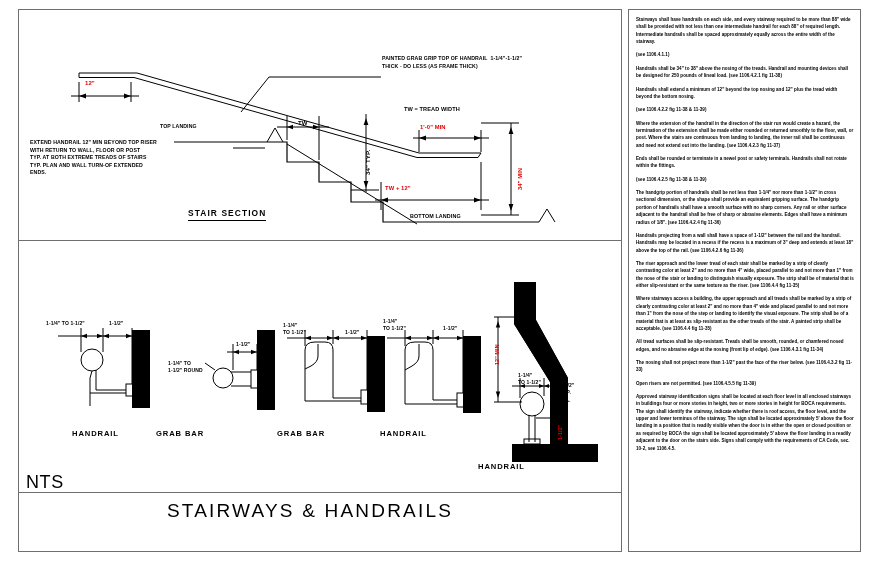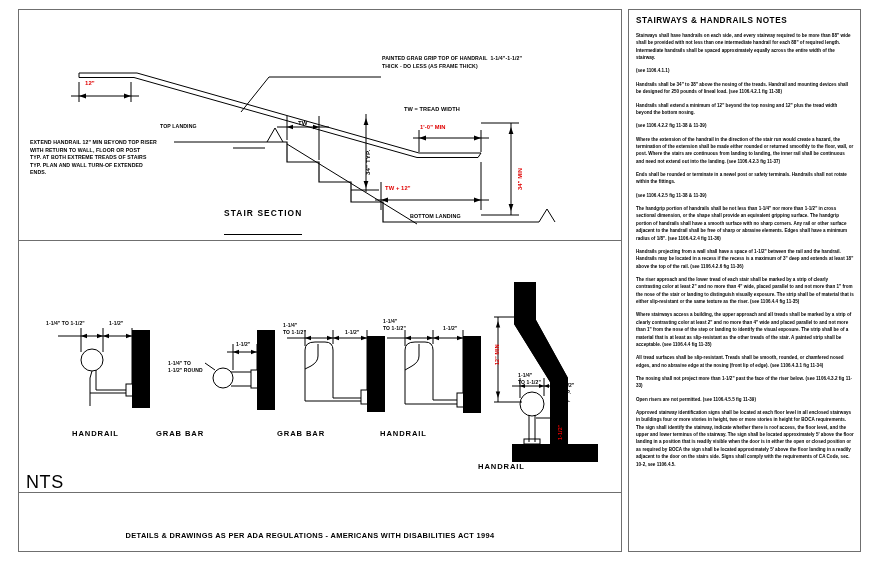--- a/index.html
+++ b/index.html
@@ -32,21 +32,21 @@
   
   .svgbox{position:absolute;}
   svg{display:block;overflow:visible;}
 
   
   .lbl{position:absolute;font-size:5.2px;font-weight:bold;letter-spacing:.1px;
        line-height:1.45;color:#000;white-space:pre;}
   .lbl.red{color:#e00000;}
   .lbl.rot90{transform-origin:left top;transform:rotate(-90deg);}
   .caption{position:absolute;font-size:8.4px;font-weight:bold;letter-spacing:1.1px;}
-  .caption.u{border-bottom:1px solid #000;padding-bottom:16px;margin-left:36px;}
+  .caption.u{border-bottom:1px solid #000;padding-bottom:2px;}
 
   
   #notes-inner{position:absolute;left:636px;top:16px;width:218px;height:529px;
                overflow:hidden;}
   #notes-title{font-size:8.2px;font-weight:bold;letter-spacing:.55px;margin:0 0 7px 0;}
   .note-p{font-size:4.55px;font-weight:bold;line-height:1.62;margin:0 0 6px 0;
           text-align:left;letter-spacing:.02px;}
 </style>
 </head>
 <body>
@@ -306,25 +306,24 @@
 TO 1-1/2"</span>
   <span class="lbl" style="left:560px;top:382px;font-size:5px;">1-1/2"
 TYP.
 DIA.</span>
   <span class="lbl red rot90" style="left:557px;top:440px;font-size:5.4px;">1-1/2"</span>
   <span class="caption" style="left:478px;top:462px;font-size:7.6px;letter-spacing:.9px;">HANDRAIL</span>
 
   <div id="nts-band"></div>
   <div id="titleblock"></div>
   <div id="nts-label">NTS</div>
-  <div id="title-sub">DETAILS &amp; DRAWINGS AS PER ADA REGULATIONS - AMERICANS WITH DISABILITIES ACT 1994</div>
+  <div id="title-main">STAIRWAYS &amp; HANDRAILS</div>
 
   <div class="frame" id="notes-frame"></div>
   <div id="notes-inner">
-    <div id="notes-title">STAIRWAYS &amp; HANDRAILS NOTES</div>
     <div id="notes-body">
         <div class="note-p">Stairways shall have handrails on each side, and every stairway required to be more than 88" wide shall be provided with not less than one intermediate handrail for each 88" of required length. Intermediate handrails shall be spaced approximately equally across the entire width of the stairway.</div>
         <div class="note-p">(see 1106.4.1.1)</div>
         <div class="note-p">Handrails shall be 34" to 38" above the nosing of the treads. Handrail and mounting devices shall be designed for 250 pounds of lineal load. (see 1106.4.2.1 fig 11-38)</div>
         <div class="note-p">Handrails shall extend a minimum of 12" beyond the top nosing and 12" plus the tread width beyond the bottom nosing.</div>
         <div class="note-p">(see 1106.4.2.2 fig 11-38 &amp; 11-39)</div>
         <div class="note-p">Where the extension of the handrail in the direction of the stair run would create a hazard, the termination of the extension shall be made either rounded or returned smoothly to the floor, wall, or post. Where the stairs are continuous from landing to landing, the inner rail shall be continuous and need not extend out into the landing. (see 1106.4.2.3 fig 11-37)</div>
         <div class="note-p">Ends shall be rounded or terminate in a newel post or safety terminals. Handrails shall not rotate within the fittings.</div>
         <div class="note-p">(see 1106.4.2.5 fig 11-38 &amp; 11-39)</div>
         <div class="note-p">The handgrip portion of handrails shall be not less than 1-1/4" nor more than 1-1/2" in cross sectional dimension, or the shape shall provide an equivalent gripping surface. The handgrip portion of handrails shall have a smooth surface with no sharp corners. Any rail or other surface adjacent to the handrail shall be free of sharp or abrasive elements. Edges shall have a minimum radius of 1/8". (see 1106.4.2.4 fig 11-36)</div>

